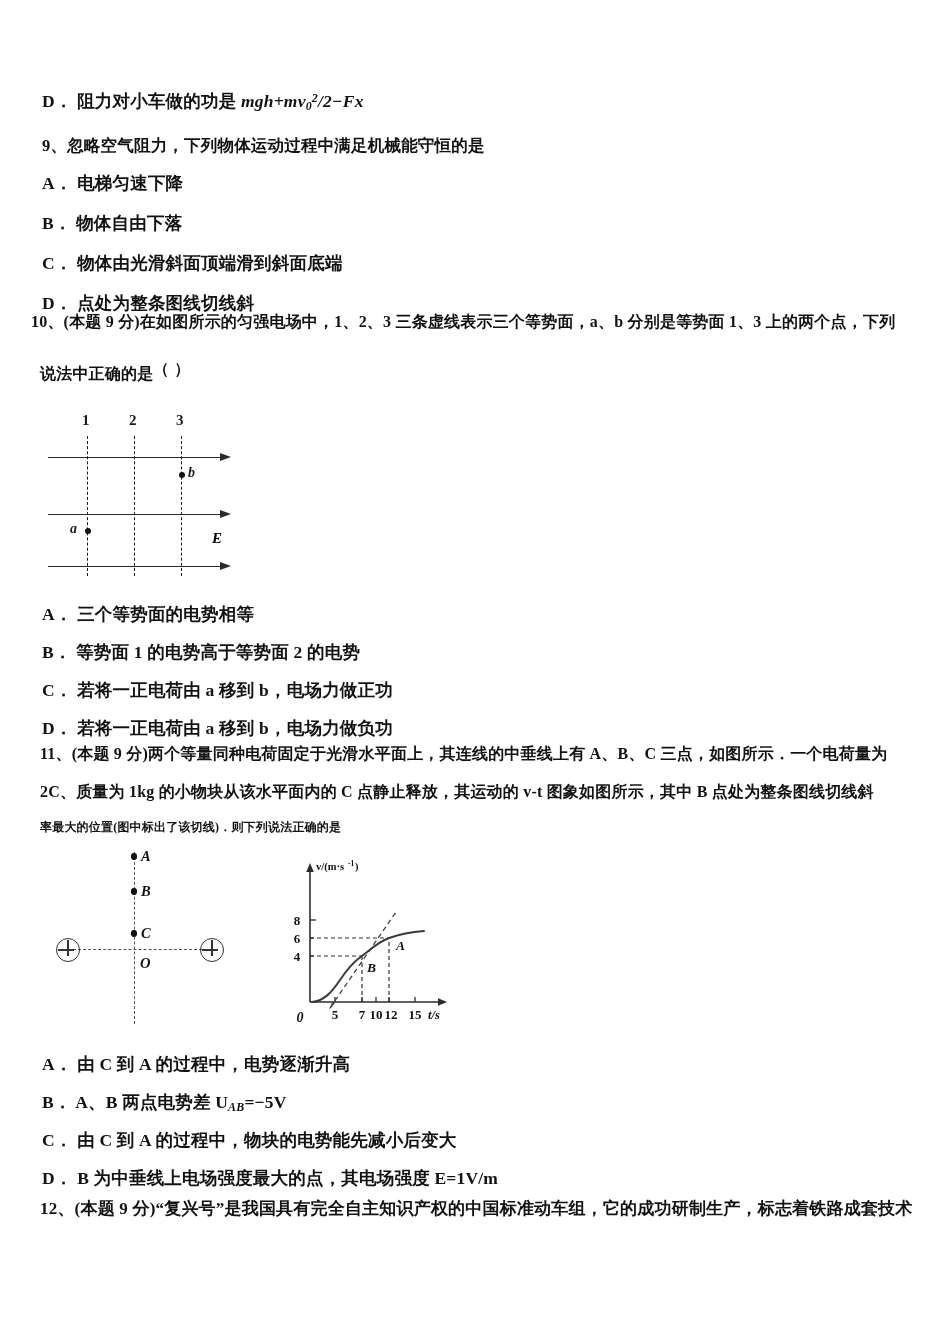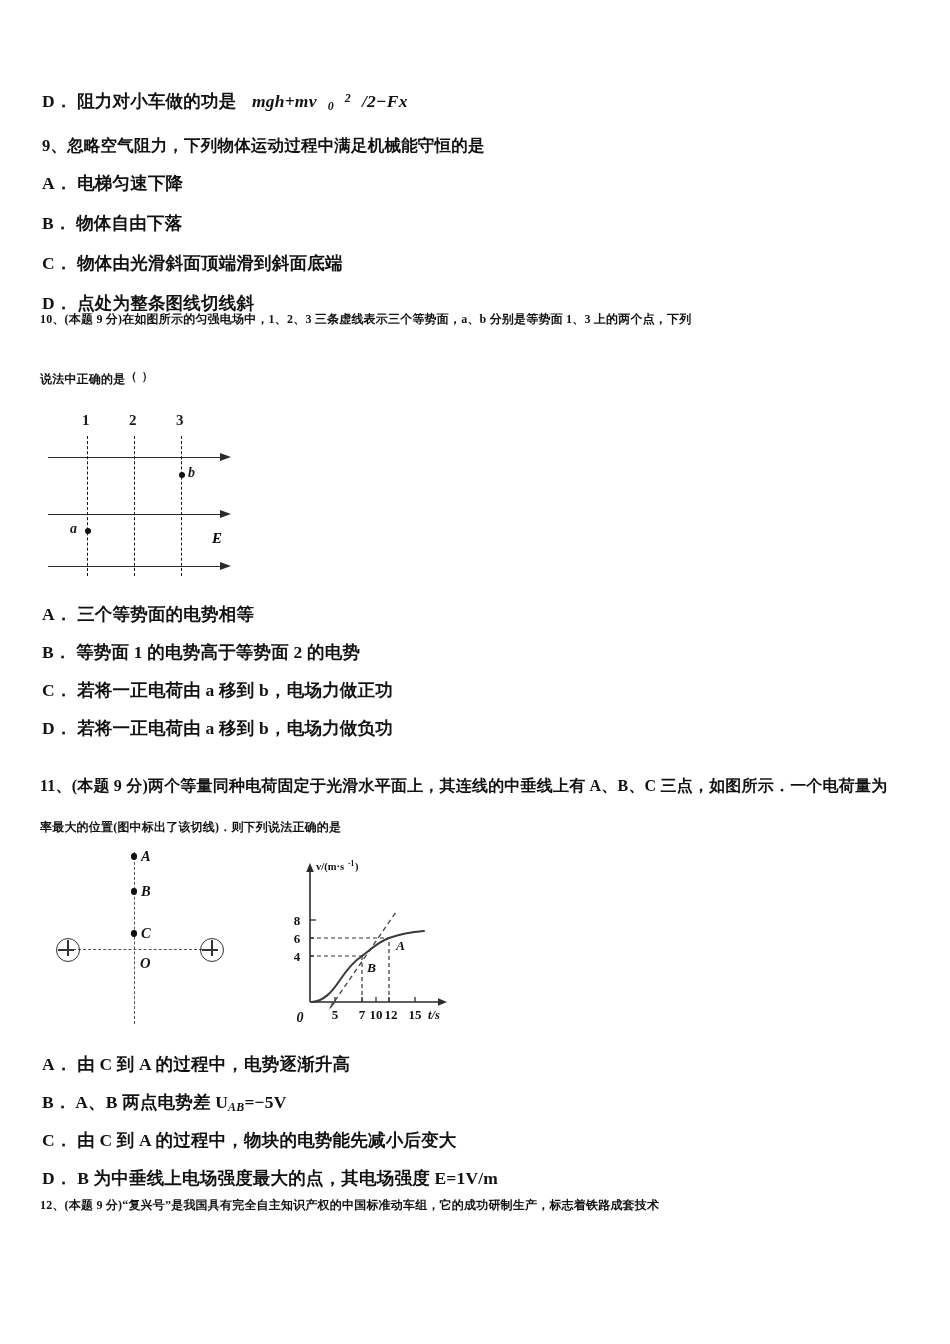--- a/index.html
+++ b/index.html
@@ -40,21 +40,21 @@
     font-weight: bold;
     font-style: normal;
   }
   .opt .body {
     font-weight: bold;
   }
   .qline {
     font-weight: bold;
     font-size: 16.5px;
   }
-  i.v { font-style: italic; font-weight: bold; margin-left: 11px; }
+  i.v { font-style: italic; font-weight: bold; }
   .sub { font-size: 0.68em; vertical-align: -0.28em; font-style: italic; }
   .sup { font-size: 0.68em; vertical-align: 0.45em; }
   .paren {
     font-size: 0.95em;
     vertical-align: 0.30em;
     letter-spacing: 1px;
   }
 
   
   #fig-efield {
@@ -189,22 +189,22 @@
   </div>
   <div class="line opt" style="left:42px; top:250px;">
     <span class="tag">C．</span>
     <span class="body">物体由光滑斜面顶端滑到斜面底端</span>
   </div>
   <div class="line opt" style="left:42px; top:290px;">
     <span class="tag">D．</span>
     <span class="body">点处为整条图线切线斜</span>
   </div>
 
-  <div class="line qline" style="left:40px; top:310px; font-size:12px;">10、(本题 9 分)在如图所示的匀强电场中，1、2、3 三条虚线表示三个等势面，a、b 分别是等势面 1、3 上的两个点，下列</div>
-  <div class="line qline" style="left:40px; top:368px; font-size:12px;">
+  <div class="line qline" style="left:31px; top:310px; font-size:16px;">10、(本题 9 分)在如图所示的匀强电场中，1、2、3 三条虚线表示三个等势面，a、b 分别是等势面 1、3 上的两个点，下列</div>
+  <div class="line qline" style="left:40px; top:358px; font-size:16px;">
     <span>说法中正确的是</span><span class="paren">（ ）</span>
   </div>
 
   <div id="fig-efield">
 
     <div class="fl" style="left:6px; top:51px; width:176px;"></div>
     <div class="fl-arrow" style="left:178px; top:46.5px;"></div>
 
     <div class="fl" style="left:6px; top:108px; width:176px;"></div>
     <div class="fl-arrow" style="left:178px; top:103.5px;"></div>
@@ -239,21 +239,22 @@
   </div>
   <div class="line opt" style="left:42px; top:677px;">
     <span class="tag">C．</span>
     <span class="body">若将一正电荷由 a 移到 b，电场力做正功</span>
   </div>
   <div class="line opt" style="left:42px; top:715px;">
     <span class="tag">D．</span>
     <span class="body">若将一正电荷由 a 移到 b，电场力做负功</span>
   </div>
 
-  <div class="line qline" style="left:40px; top:742px; font-size:16px;margin-top:32px;">11、(本题 9 分)两个等量同种电荷固定于光滑水平面上，其连线的中垂线上有 A、B、C 三点，如图所示．一个电荷量为</div>
+  <div class="line qline" style="left:40px; top:742px; font-size:16px;">11、(本题 9 分)两个等量同种电荷固定于光滑水平面上，其连线的中垂线上有 A、B、C 三点，如图所示．一个电荷量为</div>
+  <div class="line qline" style="left:40px; top:780px; font-size:16px;">2C、质量为 1kg 的小物块从该水平面内的 C 点静止释放，其运动的 v-t 图象如图所示，其中 B 点处为整条图线切线斜</div>
   <div class="line qline" style="left:40px; top:818px; font-size:12px;">率最大的位置(图中标出了该切线)．则下列说法正确的是</div>
 
   <div id="fig-charges">
 
     <div class="dashline-v" style="left:86px; top:6px; height:172px;"></div>
 
     <div class="dashline-h" style="left:20px; top:103px; width:134px;"></div>
 
     <div class="chg" style="left:8px; top:92px;"></div>
     <div class="chg" style="left:152px; top:92px;"></div>
@@ -329,15 +330,15 @@
   </div>
   <div class="line opt" style="left:42px; top:1127px;text-align:center;">
     <span class="tag">C．</span>
     <span class="body">由 C 到 A 的过程中，物块的电势能先减小后变大</span>
   </div>
   <div class="line opt" style="left:42px; top:1165px;">
     <span class="tag">D．</span>
     <span class="body">B 为中垂线上电场强度最大的点，其电场强度 E=1V/m</span>
   </div>
 
-  <div class="line qline" style="left:40px; top:1196px; font-size:12px;">12、(本题 9 分)“复兴号”是我国具有完全自主知识产权的中国标准动车组，它的成功研制生产，标志着铁路成套技术</div>
+  <div class="line qline" style="left:40px; top:1196px; font-size:17px;">12、(本题 9 分)“复兴号”是我国具有完全自主知识产权的中国标准动车组，它的成功研制生产，标志着铁路成套技术</div>
 
 </div>
 
 </body></html>

